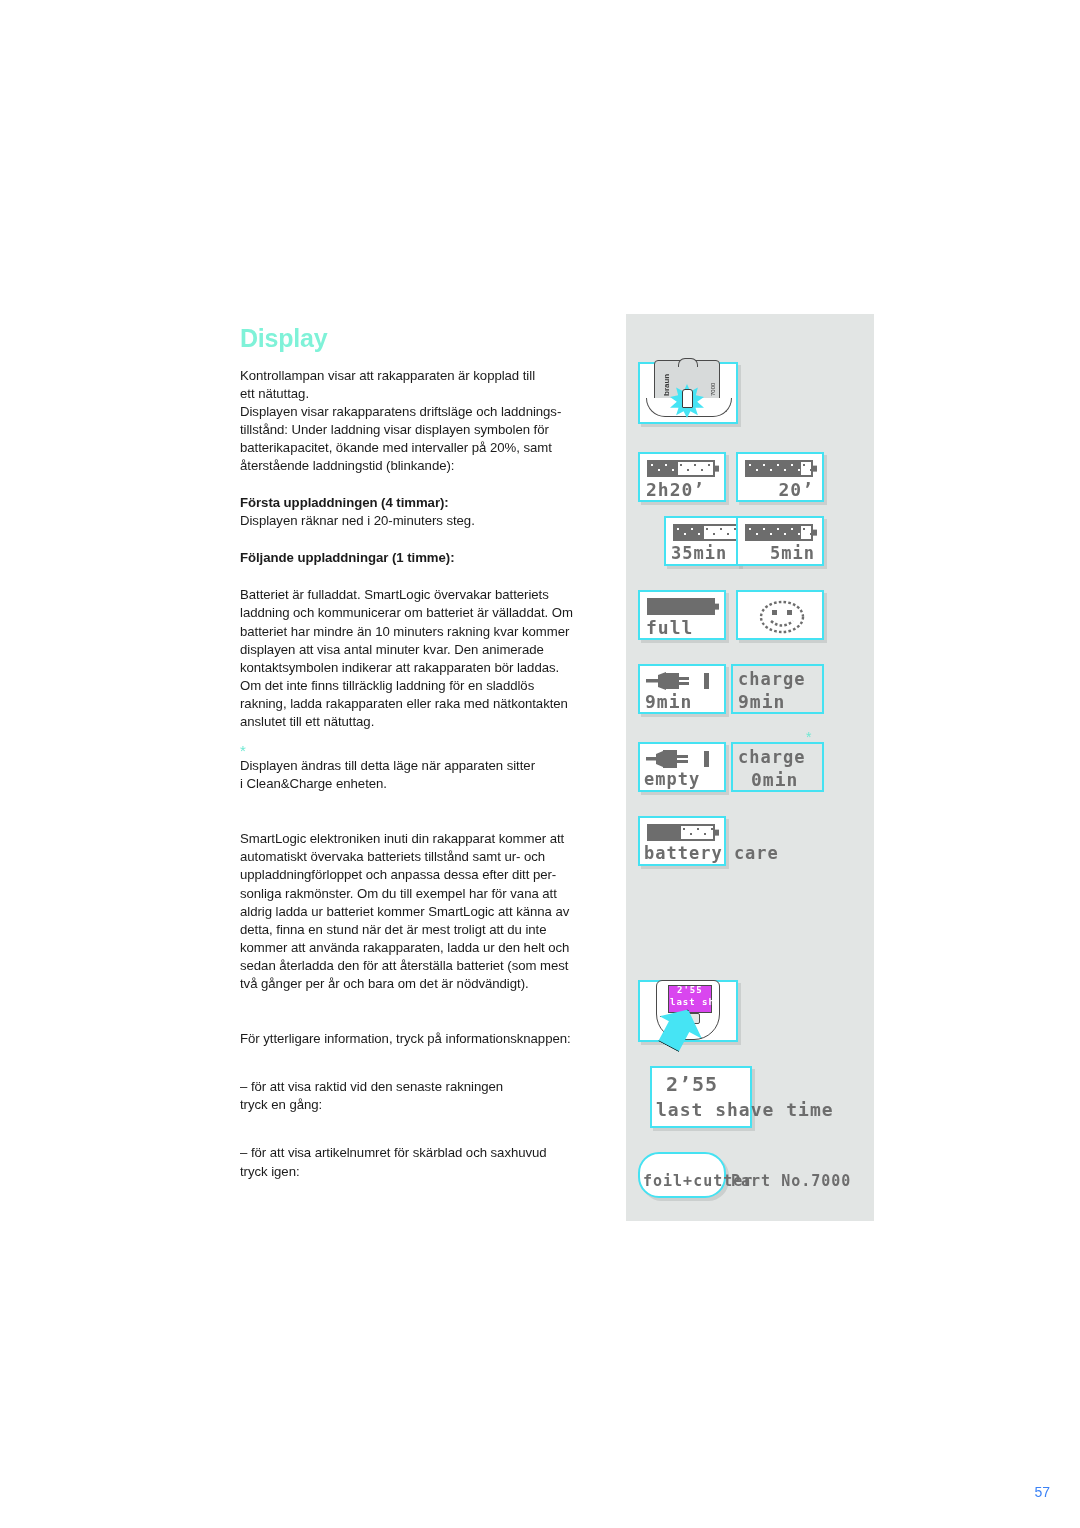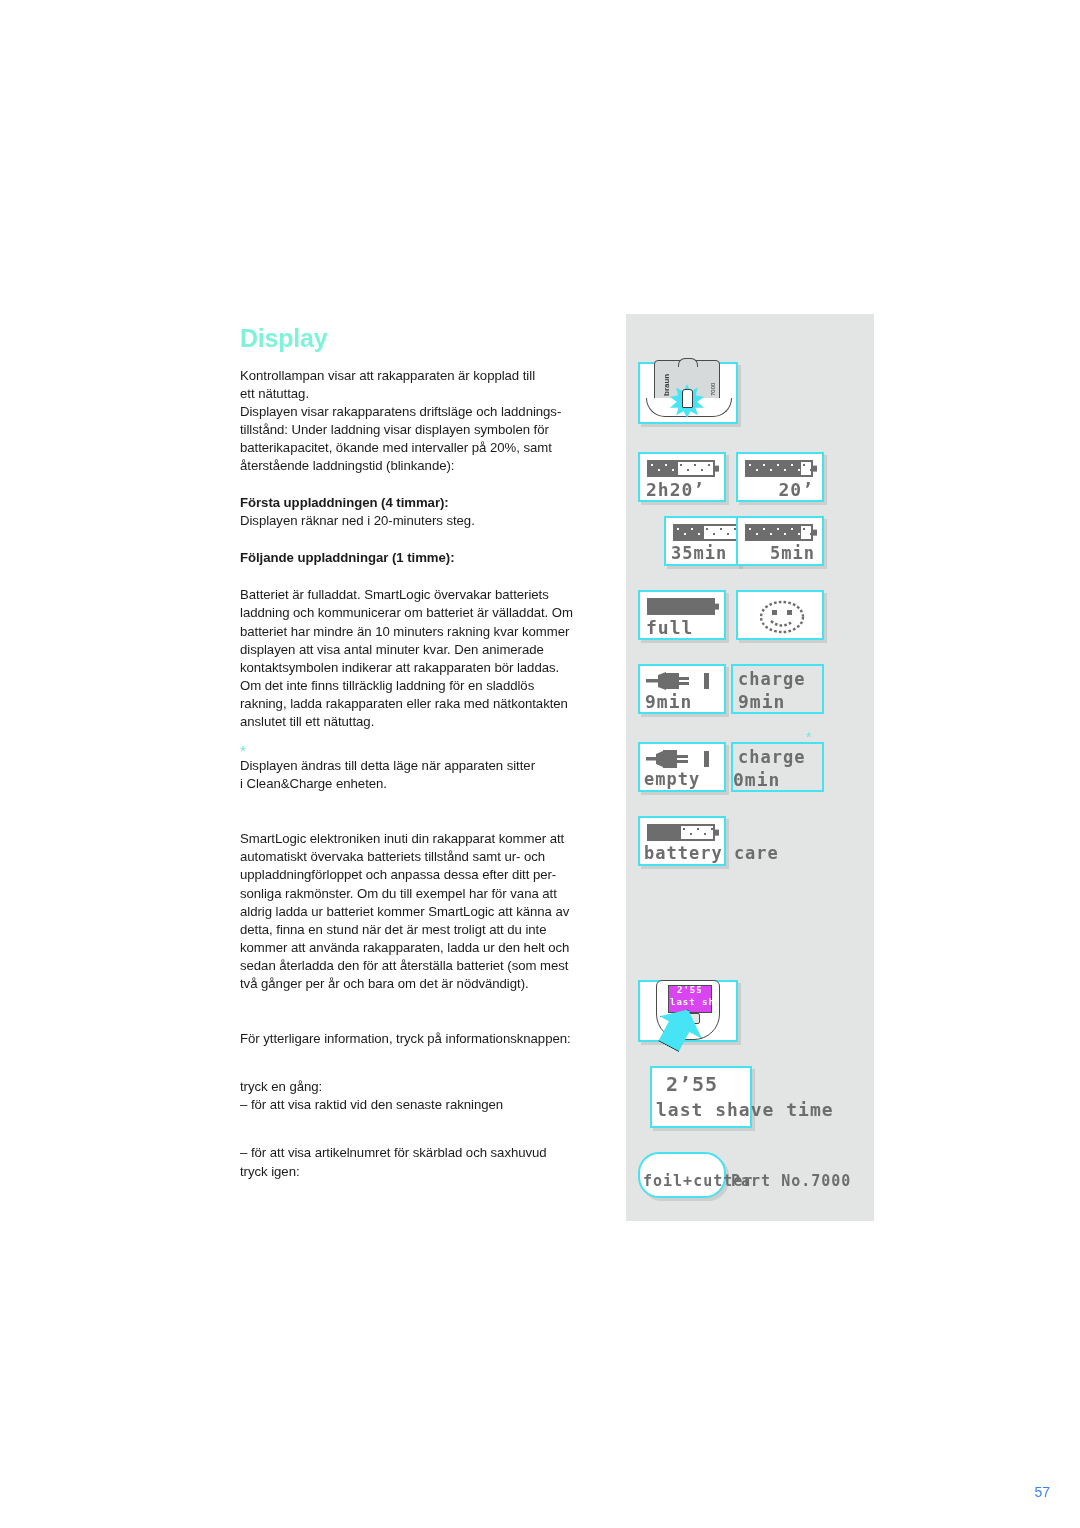--- a/index.html
+++ b/index.html
@@ -239,22 +239,22 @@
     <span>sedan återladda den för att återställa batteriet (som mest</span><br>
     <span>två gånger per år och bara om det är nödvändigt).</span>
   </p>
 
   <div class="gap-xl"></div>
 
   <p class="para">För ytterligare information, tryck på informationsknappen:</p>
 
   <div class="gap-lg"></div>
 
+  <p class="para">– för att visa raktid vid den senaste rakningen</p>
   <p class="para">tryck en gång:</p>
-  <p class="para">– för att visa raktid vid den senaste rakningen</p>
 
   <div class="gap-lg"></div>
 
   <p class="para">– för att visa artikelnumret för skärblad och saxhuvud</p>
   <p class="para">tryck igen:</p>
 
 </div>
 
 <div id="figure-column">
 
@@ -342,21 +342,21 @@
       <rect x="17" y="1" width="14" height="18" fill="#6d6d6d"></rect>
       <rect x="31" y="6" width="11" height="3" fill="#6d6d6d"></rect>
       <rect x="31" y="11" width="11" height="3" fill="#6d6d6d"></rect>
       <rect x="58" y="2" width="5" height="16" fill="#6d6d6d"></rect>
     </svg>
     <span class="lcdtext" style="left:4px; top:25px; font-size:17px;">empty</span>
   </div>
 
   <div class="lcd transparent" style="left:105px; top:428px; width:93px; height:50px;">
     <span class="lcdtext" style="left:5px; top:3px; font-size:17px;">charge</span>
-    <span class="lcdtext" style="left:0; top:25px; font-size:18px;">0min</span>
+    <span class="lcdtext" style="left:18px; top:25px; font-size:18px;">0min</span>
   </div>
 
   <div class="lcd" style="left:12px; top:502px; width:88px; height:50px;">
     <div class="battery" style="left:7px; top:6px; width:68px; height:17px;">
       <div class="fill" style="width:50%;"></div>
       <div class="empty-part"></div>
     </div>
     <span class="lcdtext" style="left:4px; top:25px; font-size:17px;">battery care</span>
   </div>
   <div style="position:absolute; left:100px; top:502px; width:112px; height:50px; background:#dcdfde; z-index:-1;"></div>

